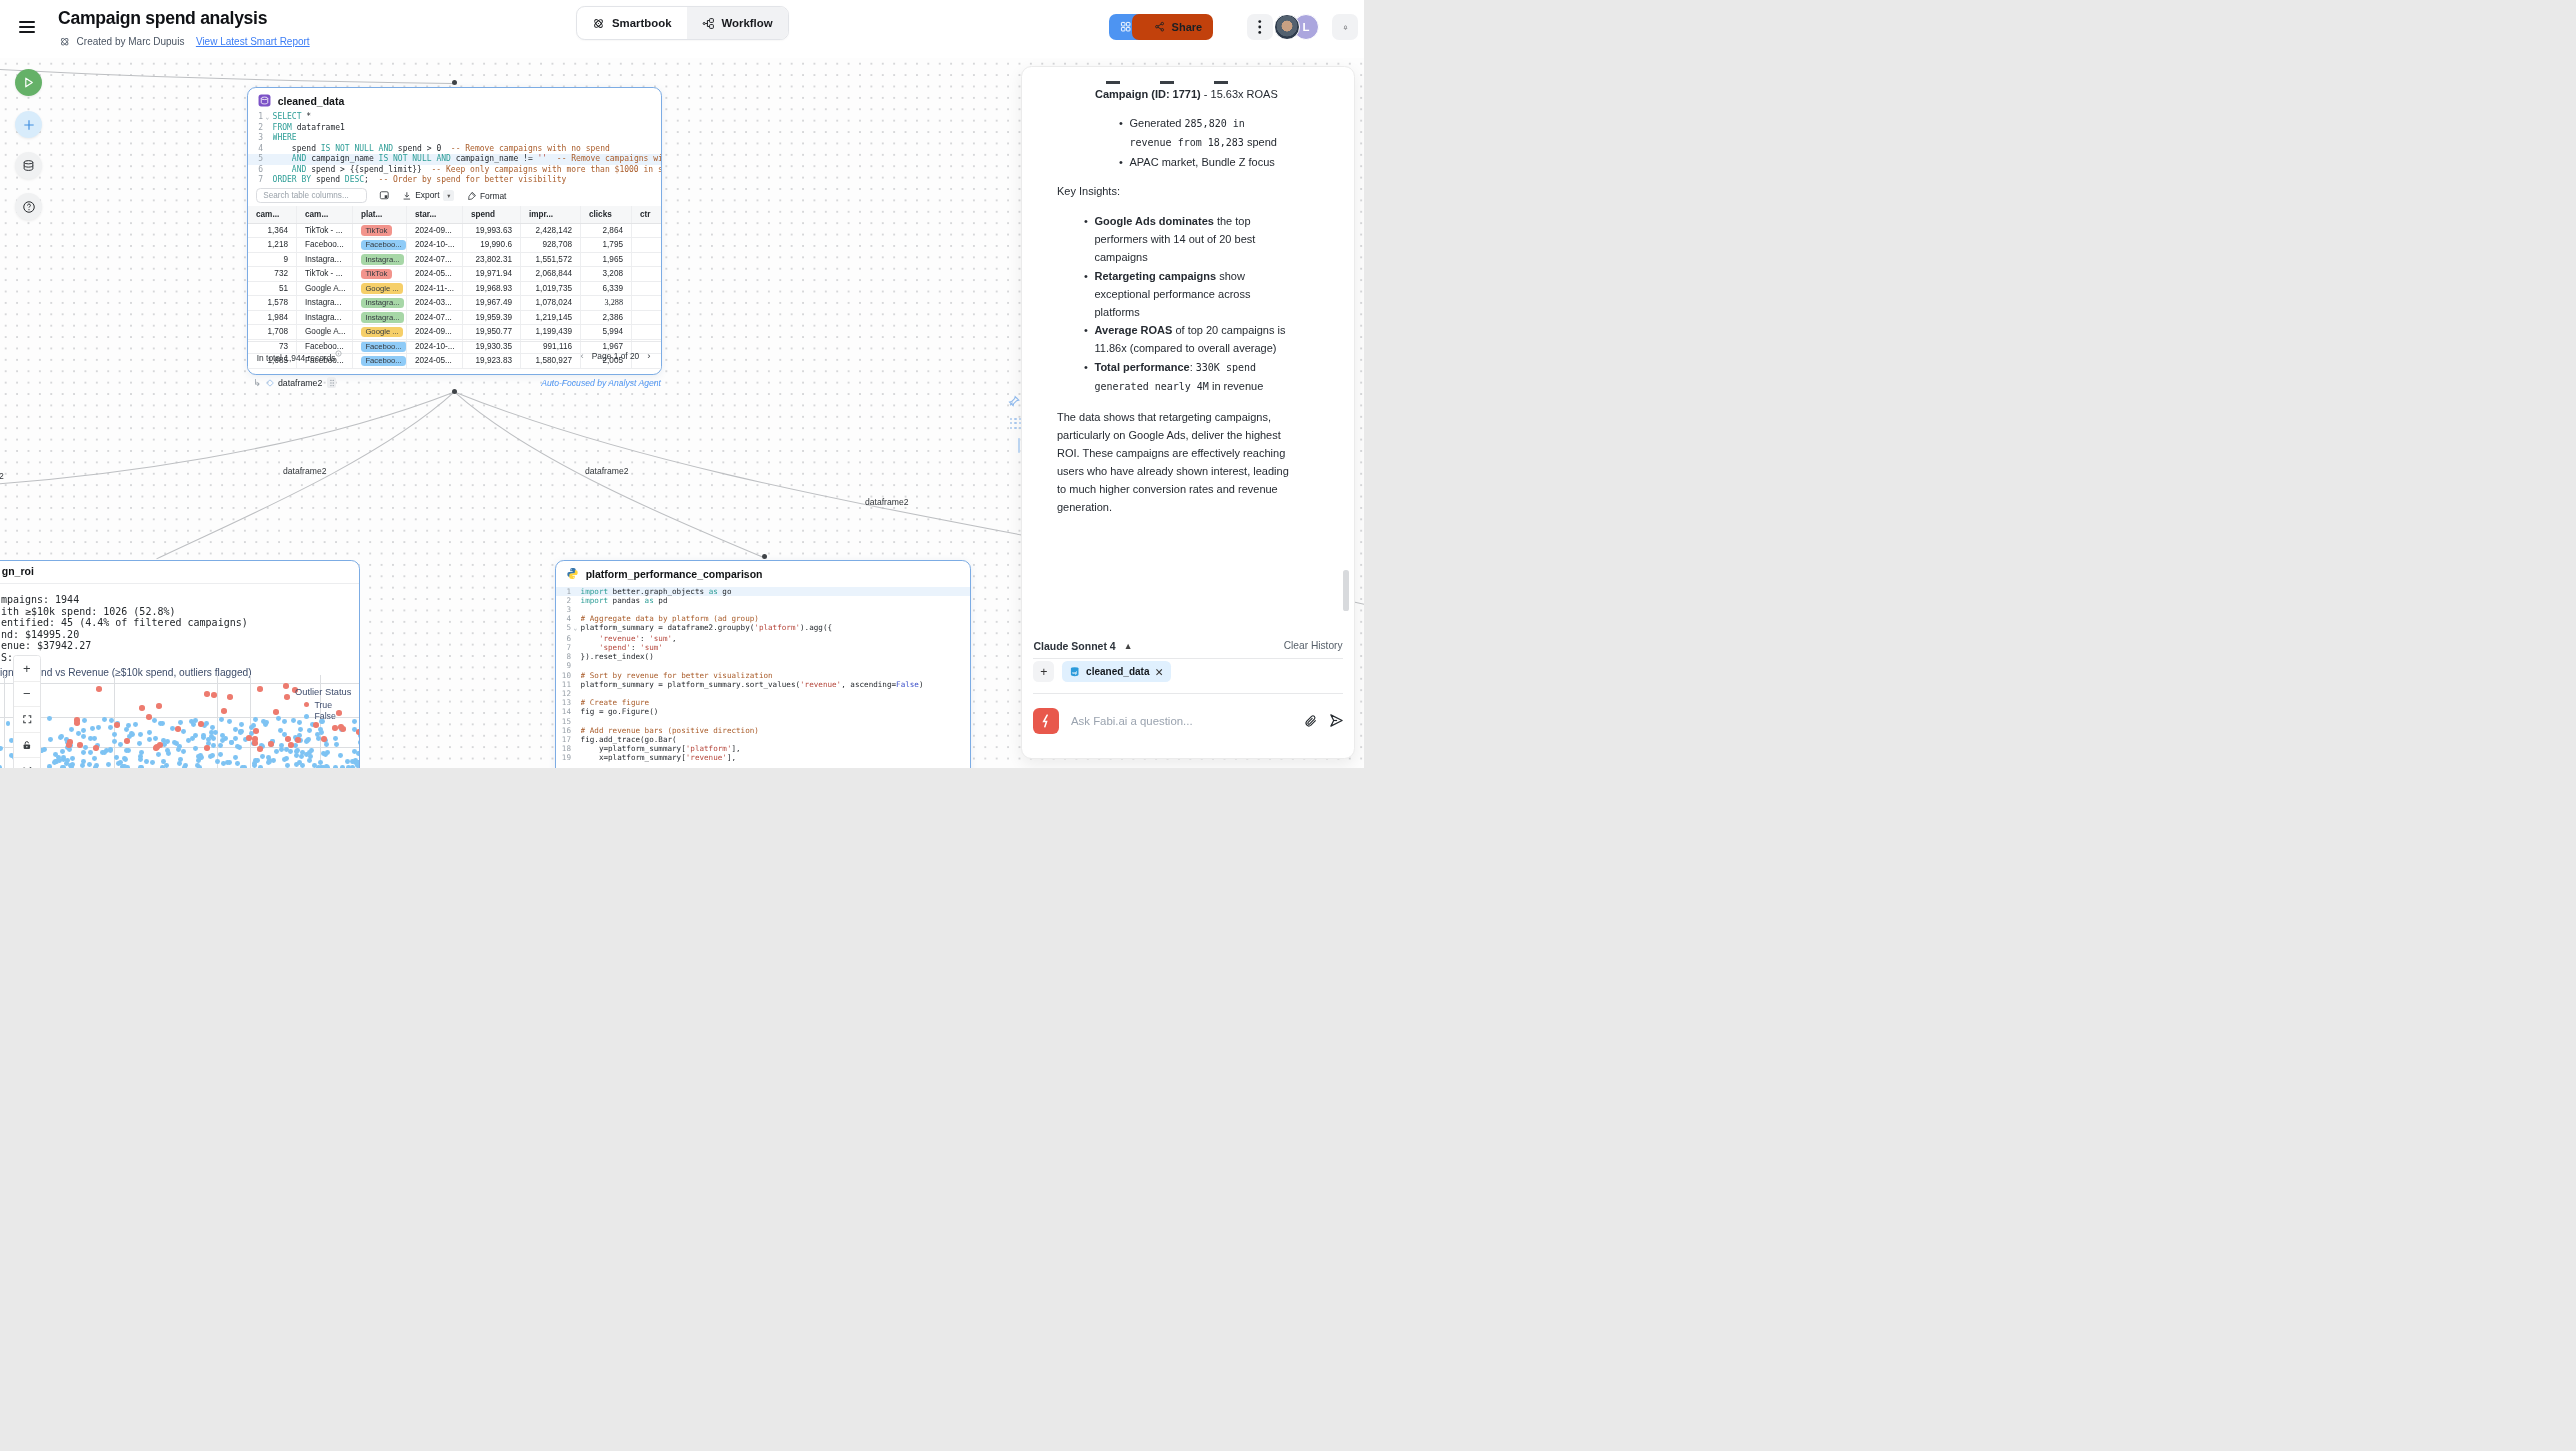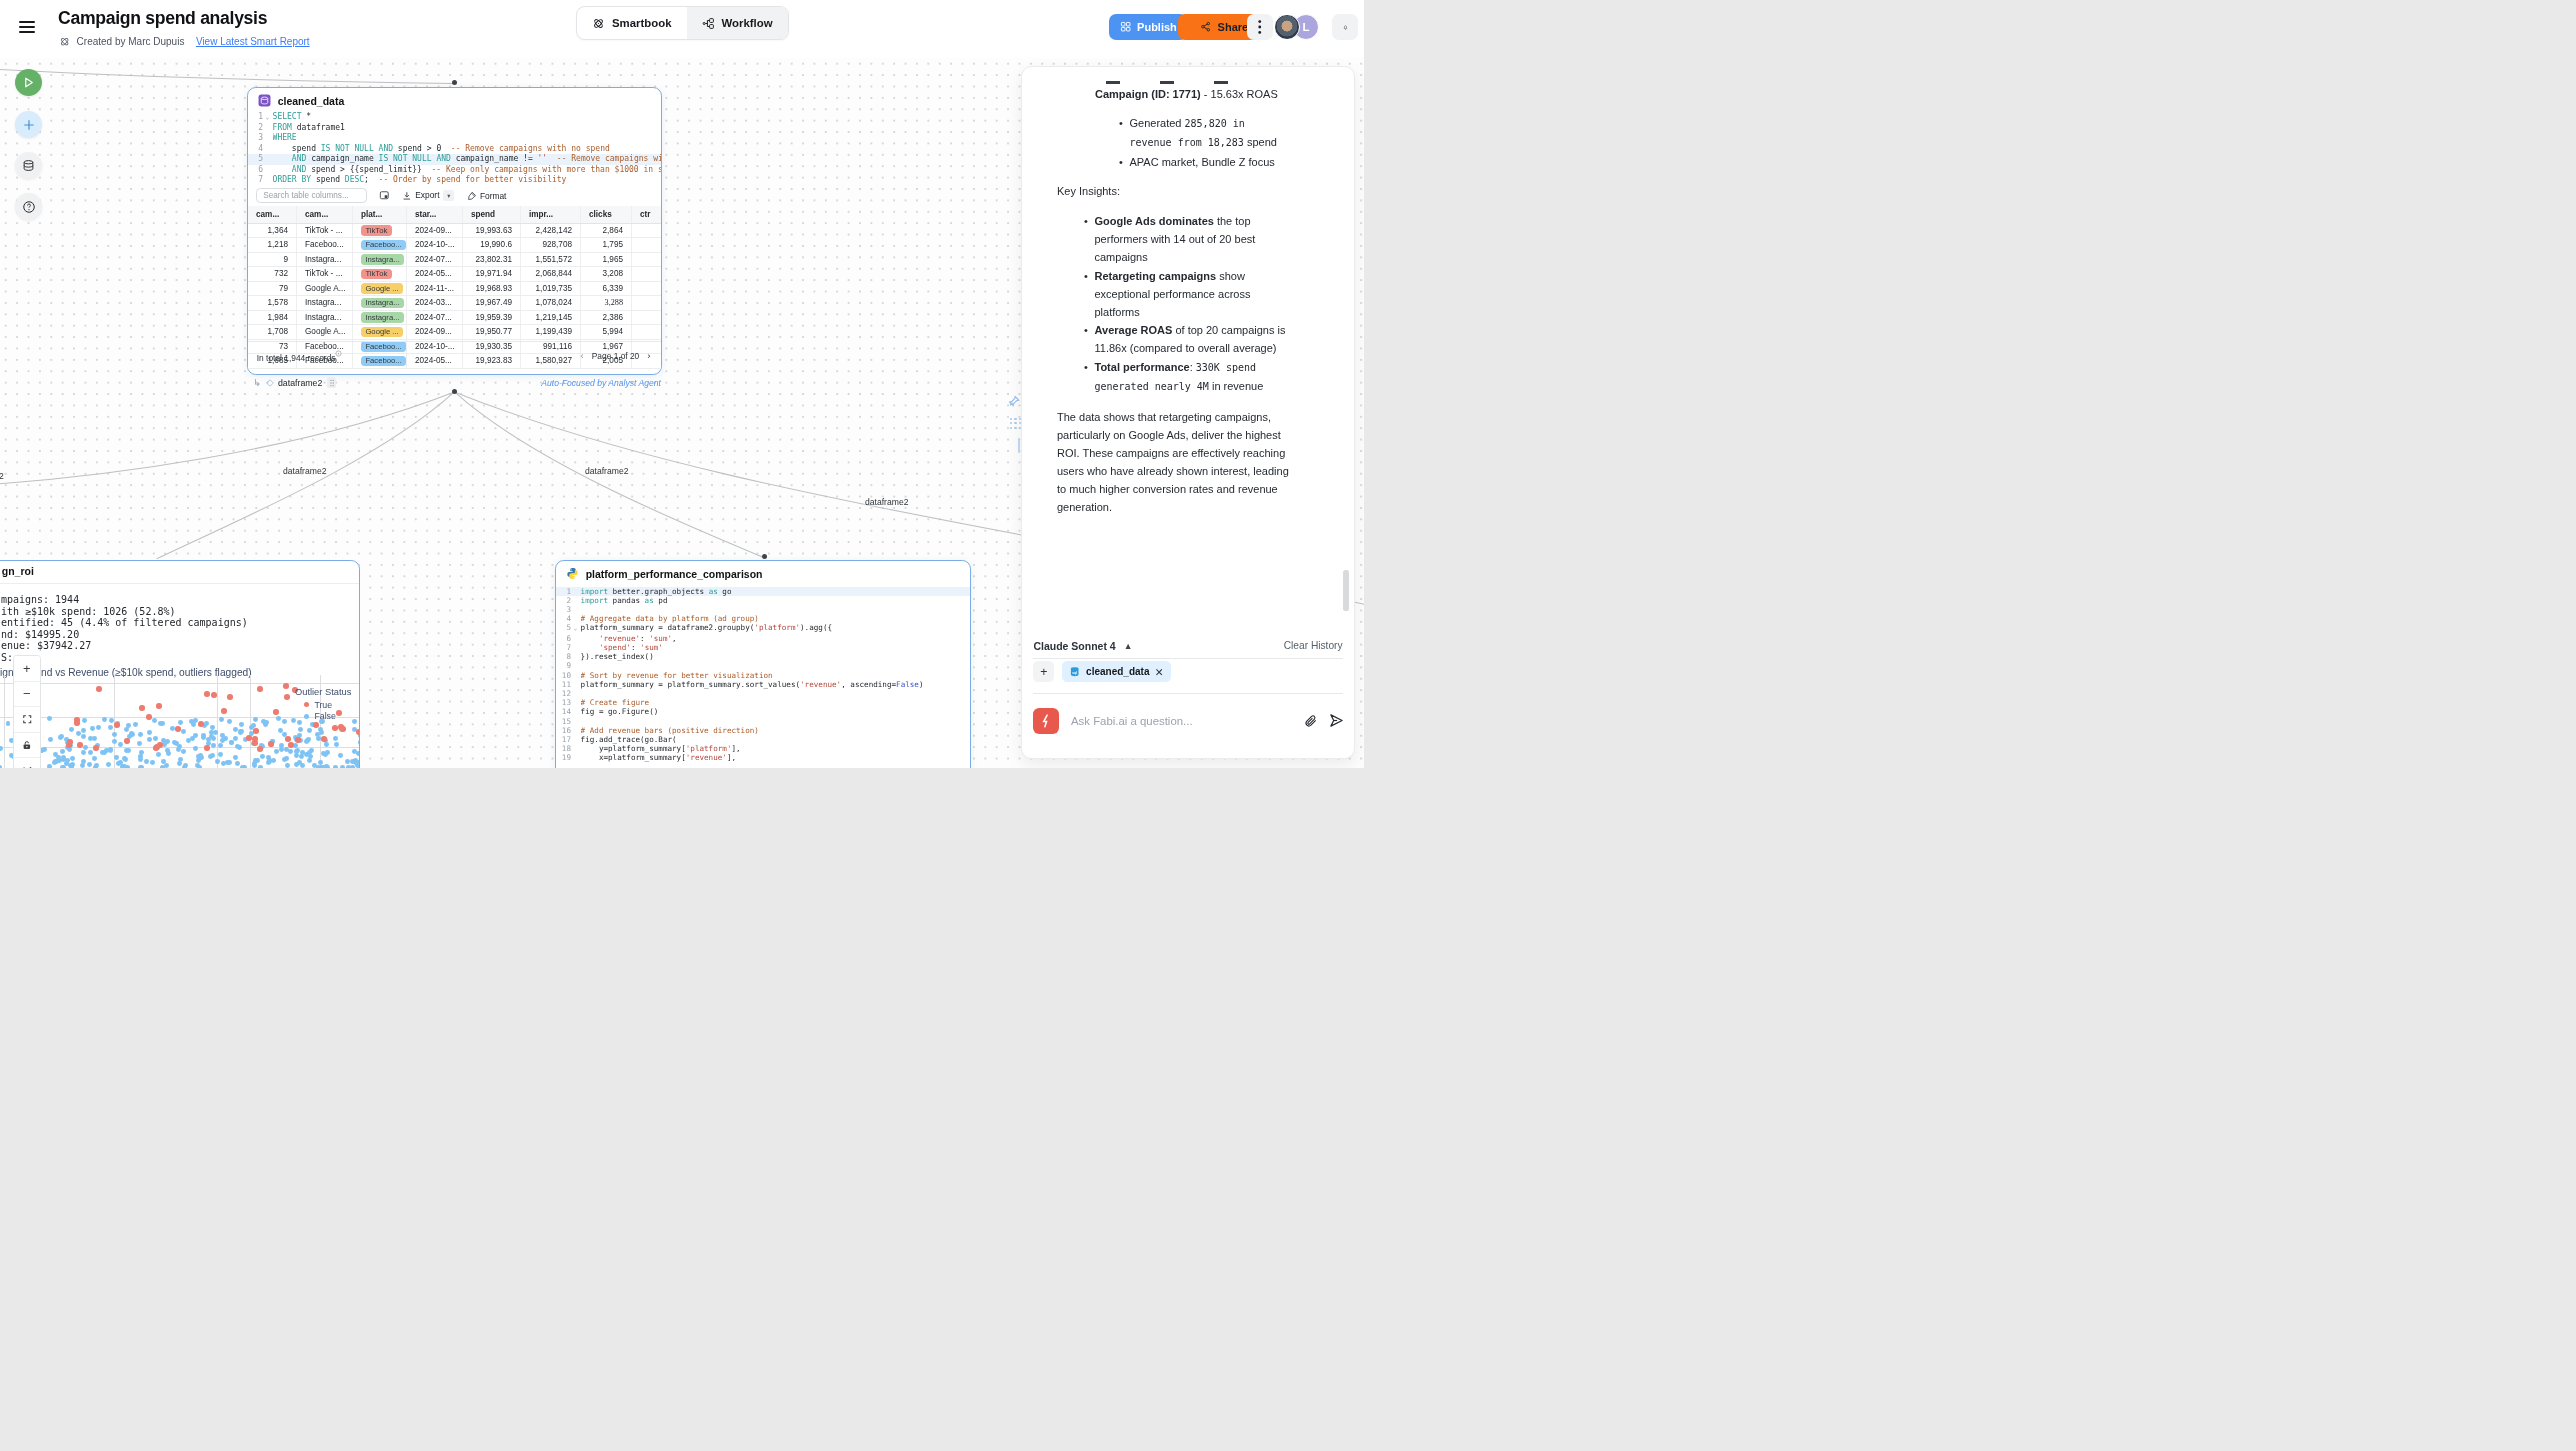--- a/index.html
+++ b/index.html
@@ -11,21 +11,21 @@
   #hamburger{position:absolute;left:18.5px;top:21px;width:16px;height:12.3px;cursor:pointer;}
   #hamburger span{display:block;height:1.9px;background:#16181b;border-radius:1.8px;margin-bottom:3px;}
   #page-title{position:absolute;left:58px;top:8px;font-size:17.6px;font-weight:700;letter-spacing:-0.3px;color:#0f1115;}
   #subtitle{position:absolute;left:59px;top:35px;height:13px;display:flex;align-items:center;gap:6.2px;font-size:10px;color:#4b5563;}
   #subtitle a{color:#3C7DF5;text-decoration:underline;margin-left:5.3px;cursor:pointer;}
   #mode-toggle{position:absolute;left:576px;top:6.2px;height:32px;display:flex;border:0.9px solid #E2E4E8;border-radius:8.8px;overflow:hidden;background:#fff;box-shadow:0 0.9px 1.8px rgba(0,0,0,.03);}
   .seg{display:flex;align-items:center;gap:7px;padding:0 15px;font-size:11.4px;font-weight:600;color:#17191d;cursor:pointer;}
   .seg.gray{background:#F1F2F4;}
   .hbtn{position:absolute;top:14px;height:26px;border-radius:7px;display:flex;align-items:center;gap:6.2px;font-size:11px;font-weight:600;padding:0 10.5px;box-sizing:border-box;cursor:pointer;}
   #publish-btn{left:1109px;background:#4D94F2;color:#fff;}
-  #share-btn{left:1178px;background:#f97316;color:#1b1f24;padding-left:22px;}
+  #share-btn{left:1132px;background:#c2410c;color:#1b1f24;padding-left:22px;}
   #kebab-btn{left:1247px;width:26px;background:#F1F2F4;color:#1b1f24;justify-content:center;font-weight:700;}
   #bell-btn{left:1332px;width:26px;background:#F1F2F4;justify-content:center;}
   .avatar{position:absolute;top:14px;width:26px;height:26px;border-radius:50%;border:1.8px solid #fff;box-sizing:border-box;}
   #avatar-photo{left:1274px;z-index:2;background:radial-gradient(circle at 50% 46%,#C9A183 0 30%,#53616f 32% 58%,#2e3b4c 60% 100%);}
   #avatar-letter{left:1293px;z-index:1;background:#ABA6DE;color:#fff;display:flex;align-items:center;justify-content:center;font-size:11.4px;font-weight:600;}
 
   
   #canvas{position:absolute;left:0;top:58px;width:1364px;height:710px;
     background-color:#FDFDFD;
     background-image:radial-gradient(#d6d7d9 0.8px,transparent 0.9px);
@@ -281,21 +281,21 @@
           <div class="tcell" style="width: 54px;">
             <span class="badge b-tiktok">TikTok</span>
           </div>
           <div class="tcell" style="width: 56px;">2024-05...</div>
           <div class="tcell r" style="width: 58px;">19,971.94</div>
           <div class="tcell r" style="width: 60px;">2,068,844</div>
           <div class="tcell r" style="width: 51px;">3,208</div>
           <div class="tcell" style="width: 30px;"></div>
         </div>
         <div class="trow">
-          <div class="tcell r" style="width: 49px;">79</div>
+          <div class="tcell r" style="width: 49px;">51</div>
           <div class="tcell" style="width: 56px;">Google A...</div>
           <div class="tcell" style="width: 54px;">
             <span class="badge b-google">Google ...</span>
           </div>
           <div class="tcell" style="width: 56px;">2024-11-...</div>
           <div class="tcell r" style="width: 58px;">19,968.93</div>
           <div class="tcell r" style="width: 60px;">1,019,735</div>
           <div class="tcell r" style="width: 51px;">6,339</div>
           <div class="tcell" style="width: 30px;"></div>
         </div>

